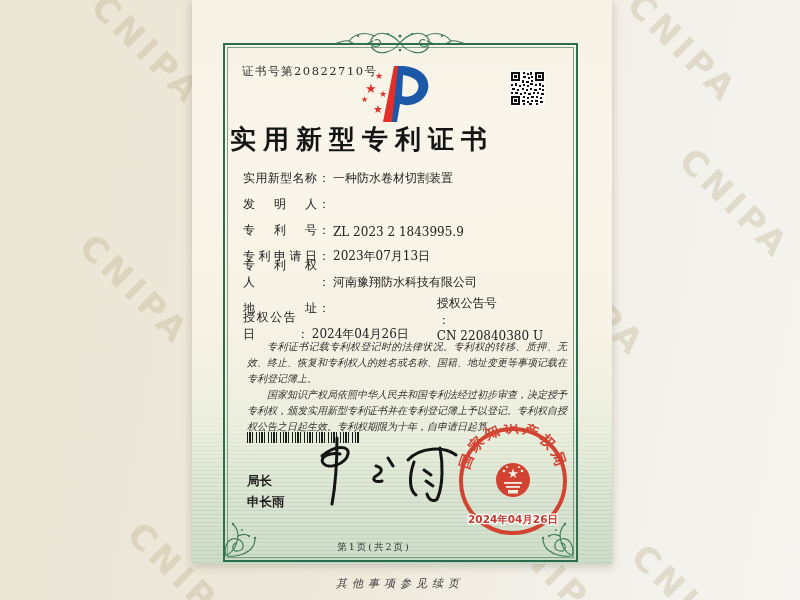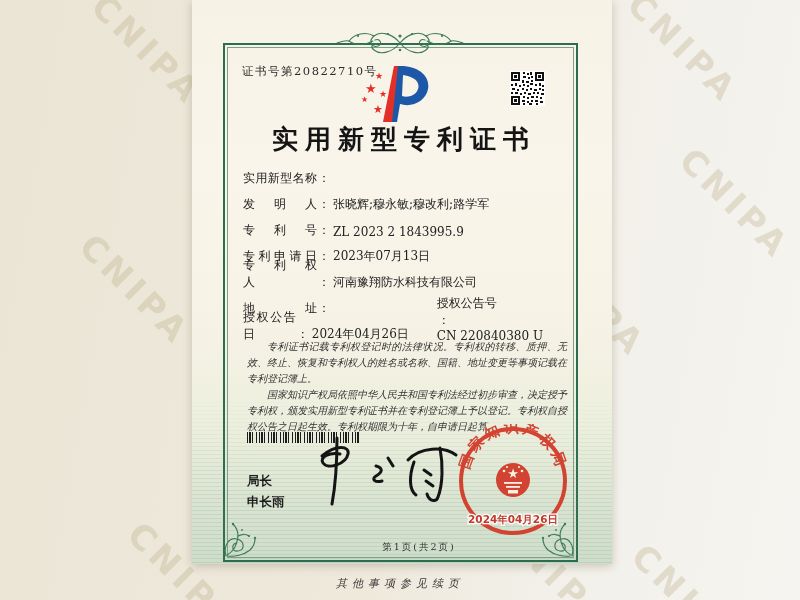--- a/index.html
+++ b/index.html
@@ -33,21 +33,21 @@
   .frame-inner{
     position:absolute;left:2px;top:2px;right:2px;bottom:2px;
     border:1px solid #7aa189;
   }
   .cert-no{
     position:absolute;left:50px;top:64px;font-size:11.5px;color:#2b2b2b;letter-spacing:1.5px;
   }
   .logo{position:absolute;left:171px;top:66px;width:66px;height:56px;}
   .qr{position:absolute;left:318px;top:71px;width:35px;height:35px;background:#fff;}
   .title{
-    position:absolute;left:31px;top:122px;width:355px;text-align:center;
+    position:absolute;left:31px;top:122px;width:355px;
     font-size:26px;font-weight:700;color:#141414;letter-spacing:7px;text-indent:7px;
   }
   .rows{position:absolute;left:51px;top:161px;width:300px;}
   .row{height:26px;display:flex;align-items:flex-end;font-size:12px;color:#222;}
   .flabel{
     display:inline-block;width:74px;text-align:justify;text-align-last:justify;
     -moz-text-align-last:justify;text-justify:inter-character;
   }
   .fcolon{margin:0 3px 0 1px;}
   .fvalue{white-space:nowrap;}
@@ -60,21 +60,21 @@
   .barcode{
     position:absolute;left:55px;top:432px;width:112px;height:11px;
     background:repeating-linear-gradient(90deg,#1c1c1c 0 1px,transparent 1px 2px,#1c1c1c 2px 4px,transparent 4px 5px,#1c1c1c 5px 6px,transparent 6px 9px,#1c1c1c 9px 10px,transparent 10px 12px);
   }
   .director{position:absolute;left:55px;top:470px;font-family:"DejaVu Sans","Liberation Sans",sans-serif;
     font-weight:700;font-size:12.5px;color:#1c1c1c;line-height:21px;}
   .signature{position:absolute;left:104px;top:430px;width:176px;height:82px;}
   .seal{position:absolute;left:264px;top:424px;width:114px;height:114px;opacity:0.95;}
   .page-ind{
     position:absolute;left:31px;top:541px;width:302px;text-align:center;
-    font-size:9.5px;color:#2f2f2f;letter-spacing:2px;padding-left:45px;
+    font-size:9.5px;color:#2f2f2f;letter-spacing:2px;
   }
   .ornament-top{position:absolute;left:142px;top:27px;width:132px;height:32px;}
   .corner{position:absolute;width:38px;height:38px;}
   .corner.bl{left:30px;top:522px;}
   .corner.br{left:346px;top:522px;transform:scaleX(-1);}
   .footer-note{
     position:absolute;left:0;top:576px;width:800px;text-align:center;
     font-size:11px;letter-spacing:5px;color:#3a3a3a;font-style:italic;
   }
   .logo-star{position:absolute;color:#e23028;line-height:1;}
@@ -233,25 +233,25 @@
         </g>
     </svg>
   </div>
 
   <div class="title">实用新型专利证书</div>
 
   <div class="rows">
     <div class="row">
       <span class="flabel">实用新型名称</span>
         <span class="fcolon">：</span>
+      <span class="fvalue">一种防水卷材切割装置</span>
     </div>
     <div class="row">
       <span class="flabel">发　明　人</span>
         <span class="fcolon">：</span>
-      <span class="fvalue">张晓辉;穆永敏;穆改利;路学军</span>
     </div>
     <div class="row">
       <span class="flabel">专　利　号</span>
         <span class="fcolon">：</span>
       <span class="fvalue">ZL 2023 2 1843995.9</span>
     </div>
     <div class="row">
       <span class="flabel">专利申请日</span>
         <span class="fcolon">：</span>
       <span class="fvalue">2023年07月13日</span>

